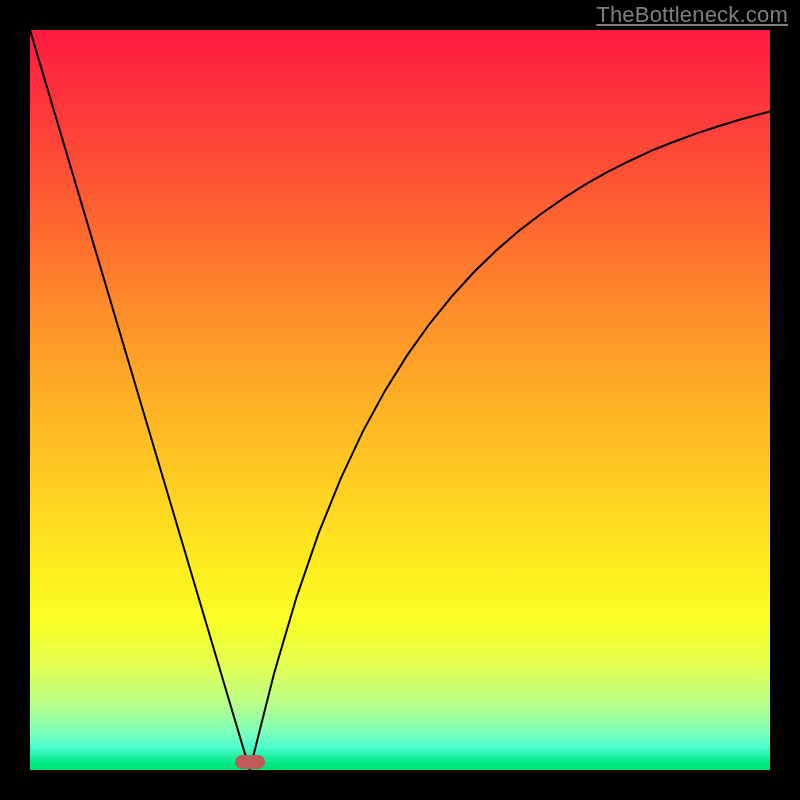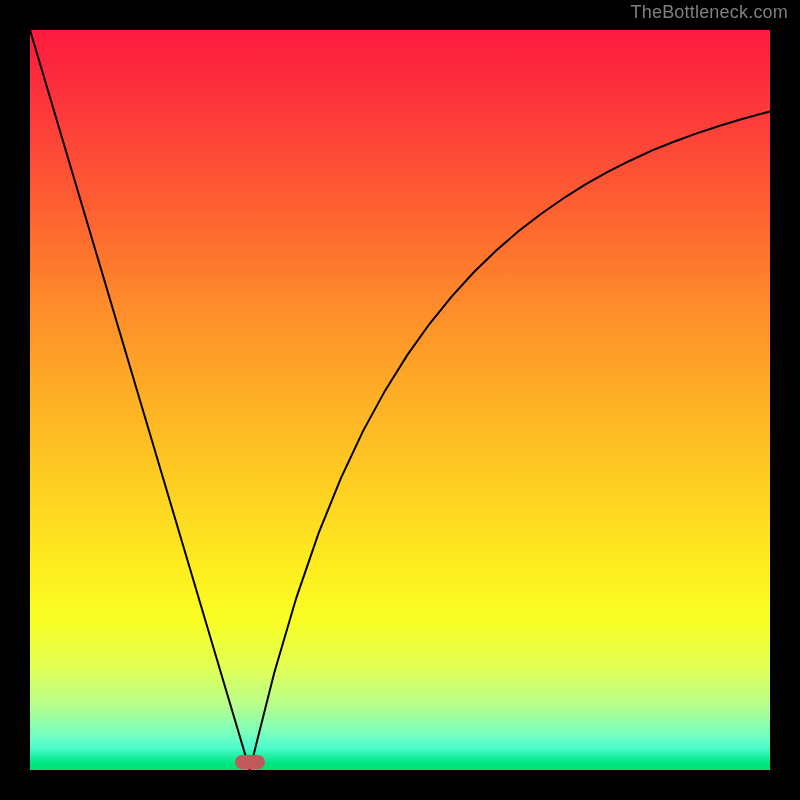--- a/index.html
+++ b/index.html
@@ -15,24 +15,25 @@
     position: relative;
     width: 800px;
     height: 800px;
     background: #000;
   }
   .watermark {
     position: absolute;
     top: 2px;
     right: 12px;
     color: #7f7f7f;
-    font-size: 18px;
+    font-size: 22px;
     letter-spacing: 0.2px;
     z-index: 20;
     font-weight: 500;
+    text-decoration: underline;
   }
   .plot {
     position: absolute;
     left: 30px;
     top: 30px;
     width: 740px;
     height: 740px;
     overflow: hidden;
   }
   .gradient {

